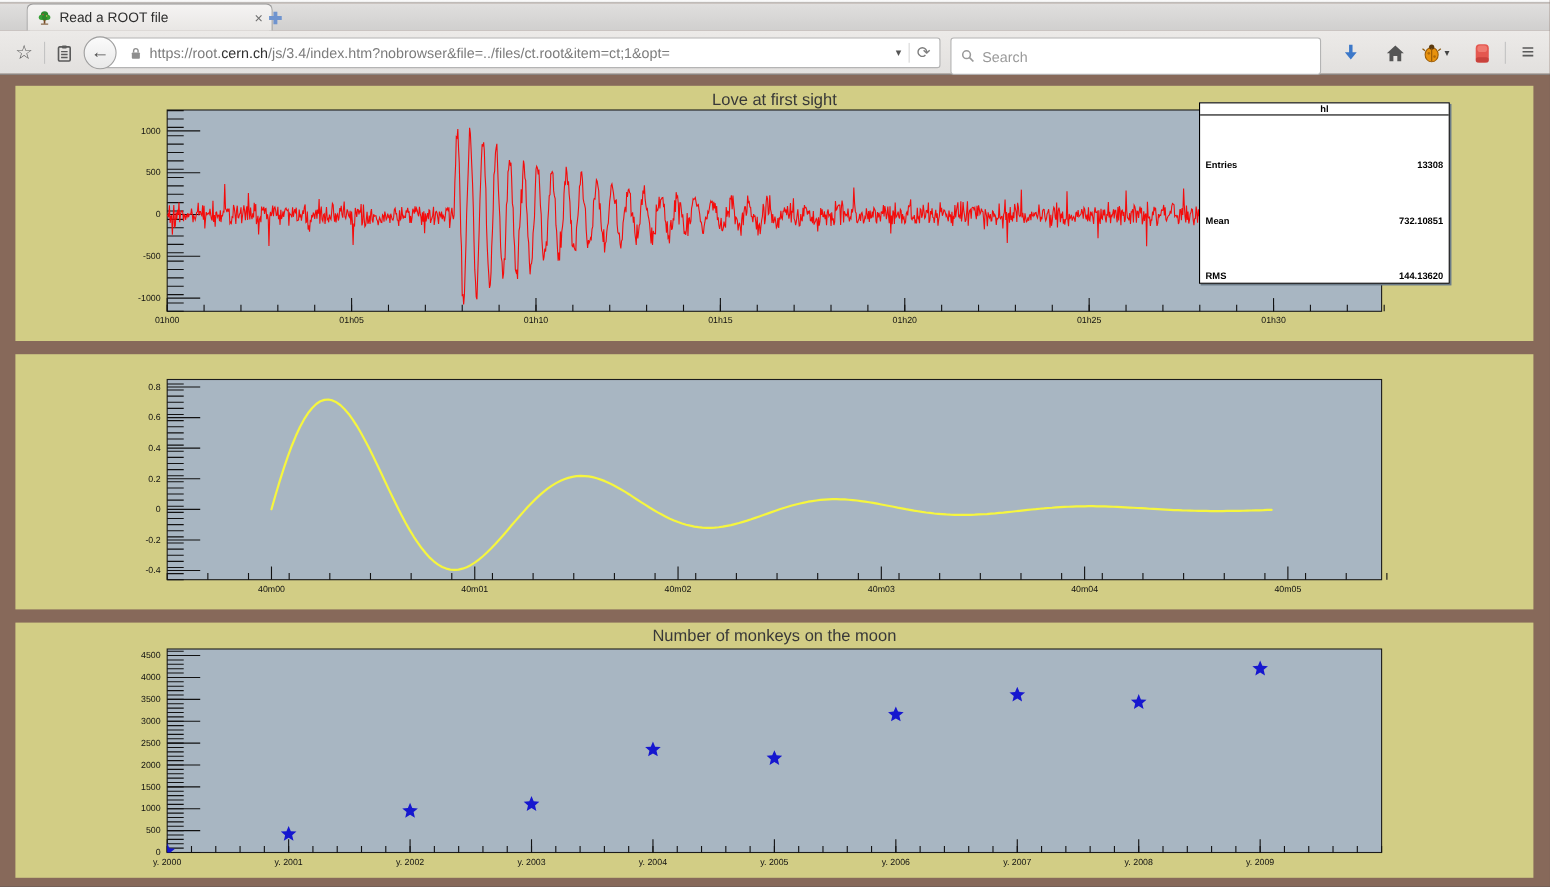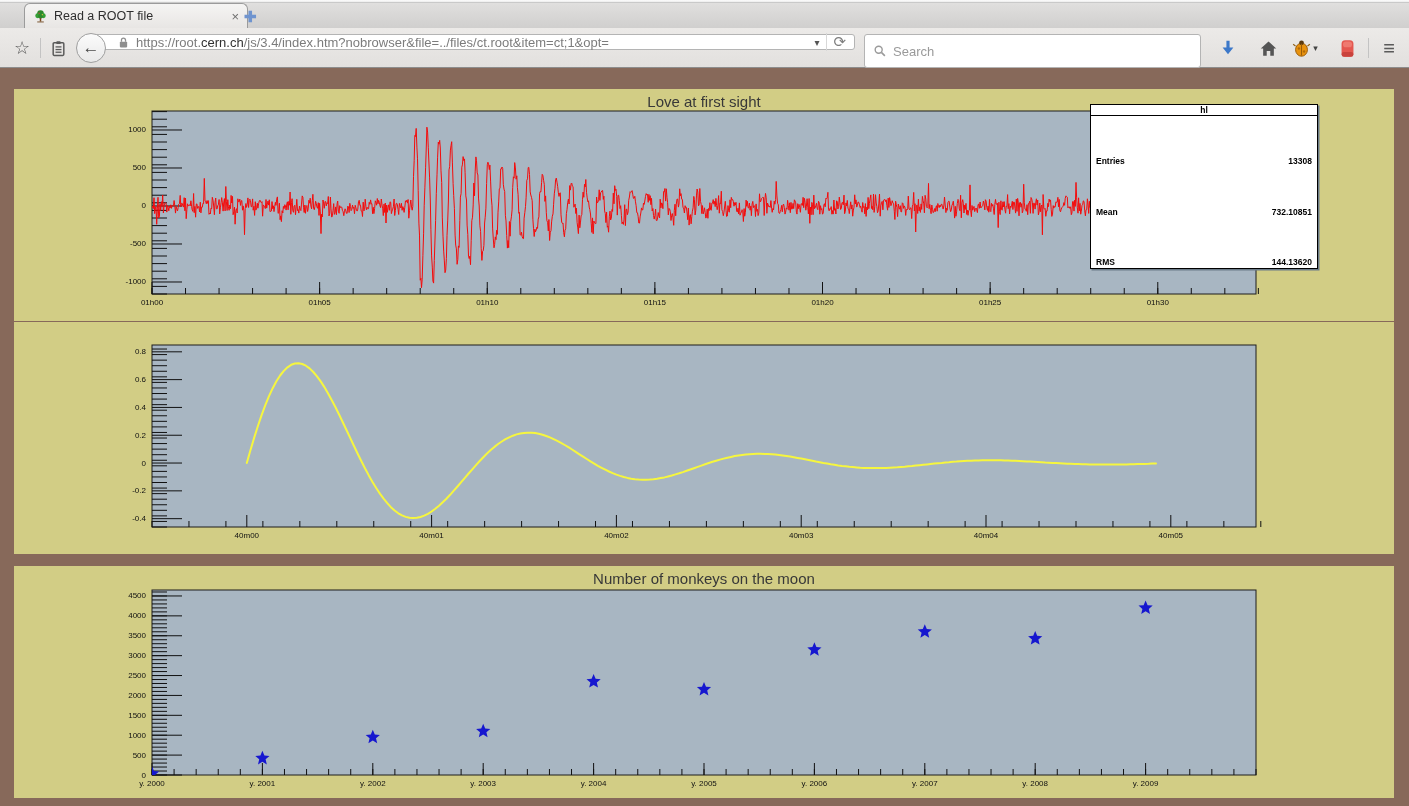--- a/index.html
+++ b/index.html
@@ -19,21 +19,21 @@
   
   .navbar { position:relative; height:40px; background:linear-gradient(#eceae8,#e2e0de);
             border-bottom:1px solid #8d8d8d; }
   .nb { position:absolute; display:flex; align-items:center; justify-content:center; height:40px; top:0; }
   .glyph { color:#5a5a5a; }
   .vsep { position:absolute; top:10px; width:1px; height:20px; background:#c3c3c3; }
   .back-btn { position:absolute; left:76px; top:5px; width:30px; height:30px; border-radius:50%;
               border:1px solid #9f9f9f; background:linear-gradient(#fbfbfb,#e9e9e9);
               display:flex; align-items:center; justify-content:center; z-index:3;
               font-size:17px; font-weight:bold; color:#4a4a4a; }
-  .urlbar { position:absolute; left:92px; top:6px; width:763px; height:16px; background:#fff;
+  .urlbar { position:absolute; left:92px; top:6px; width:763px; height:28px; background:#fff;
             border:1px solid #b4b4b4; border-radius:3px; display:flex; align-items:center;
             padding-left:24px; z-index:2;justify-content:space-between; }
   .url-text { flex:1; font-size:13px; color:#7c7c7c; white-space:nowrap; overflow:hidden; margin-left:6px; }
   .url-text .domain { color:#303030; }
   .url-caret { font-size:10px; color:#555; padding:0 7px; }
   .url-reload { font-size:15px; color:#7e7e7e; padding:0 8px 0 6px; border-left:1px solid #d8d8d8; }
   .searchbox { position:absolute; left:864px; top:6px; width:337px; height:28px; background:#fff;
                border:1px solid #b4b4b4; border-radius:3px; display:flex; align-items:center; padding:16px 8px; }
   .searchbox input { border:none; outline:none; flex:1; font-size:13px; color:#444;
                      font-family:"Liberation Sans",sans-serif; background:transparent; margin-left:6px; }
@@ -149,21 +149,21 @@
       </svg>
     </div>
     <div class="vsep" style="left:1368px;"></div>
     <div class="nb" style="left:1372px;width:34px;">
       <span class="glyph" style="font-size:20px;font-weight:bold;">≡</span>
     </div>
   </div>
 
   <div class="content">
 
-    <section class="panel" style="top:20px;">
+    <section class="panel" style="top:9px;">
       <div class="chart-title">Love at first sight</div>
       <svg class="plot" id="plot0" width="1380" height="232">
           <rect x="138" y="22" width="1104" height="183" fill="#a8b6c2" stroke="#1c1c1c" stroke-width="1"></rect>
           <g stroke="#111" stroke-width="1">
             <line x1="138" y1="205" x2="138" y2="199"></line>
             <line x1="171.52566049195264" y1="205" x2="171.52566049195264" y2="199"></line>
             <line x1="205.05132098390527" y1="205" x2="205.05132098390527" y2="199"></line>
             <line x1="238.57698147585788" y1="205" x2="238.57698147585788" y2="199"></line>
             <line x1="272.10264196781054" y1="205" x2="272.10264196781054" y2="199"></line>
             <line x1="305.6283024597631" y1="205" x2="305.6283024597631" y2="199"></line>

